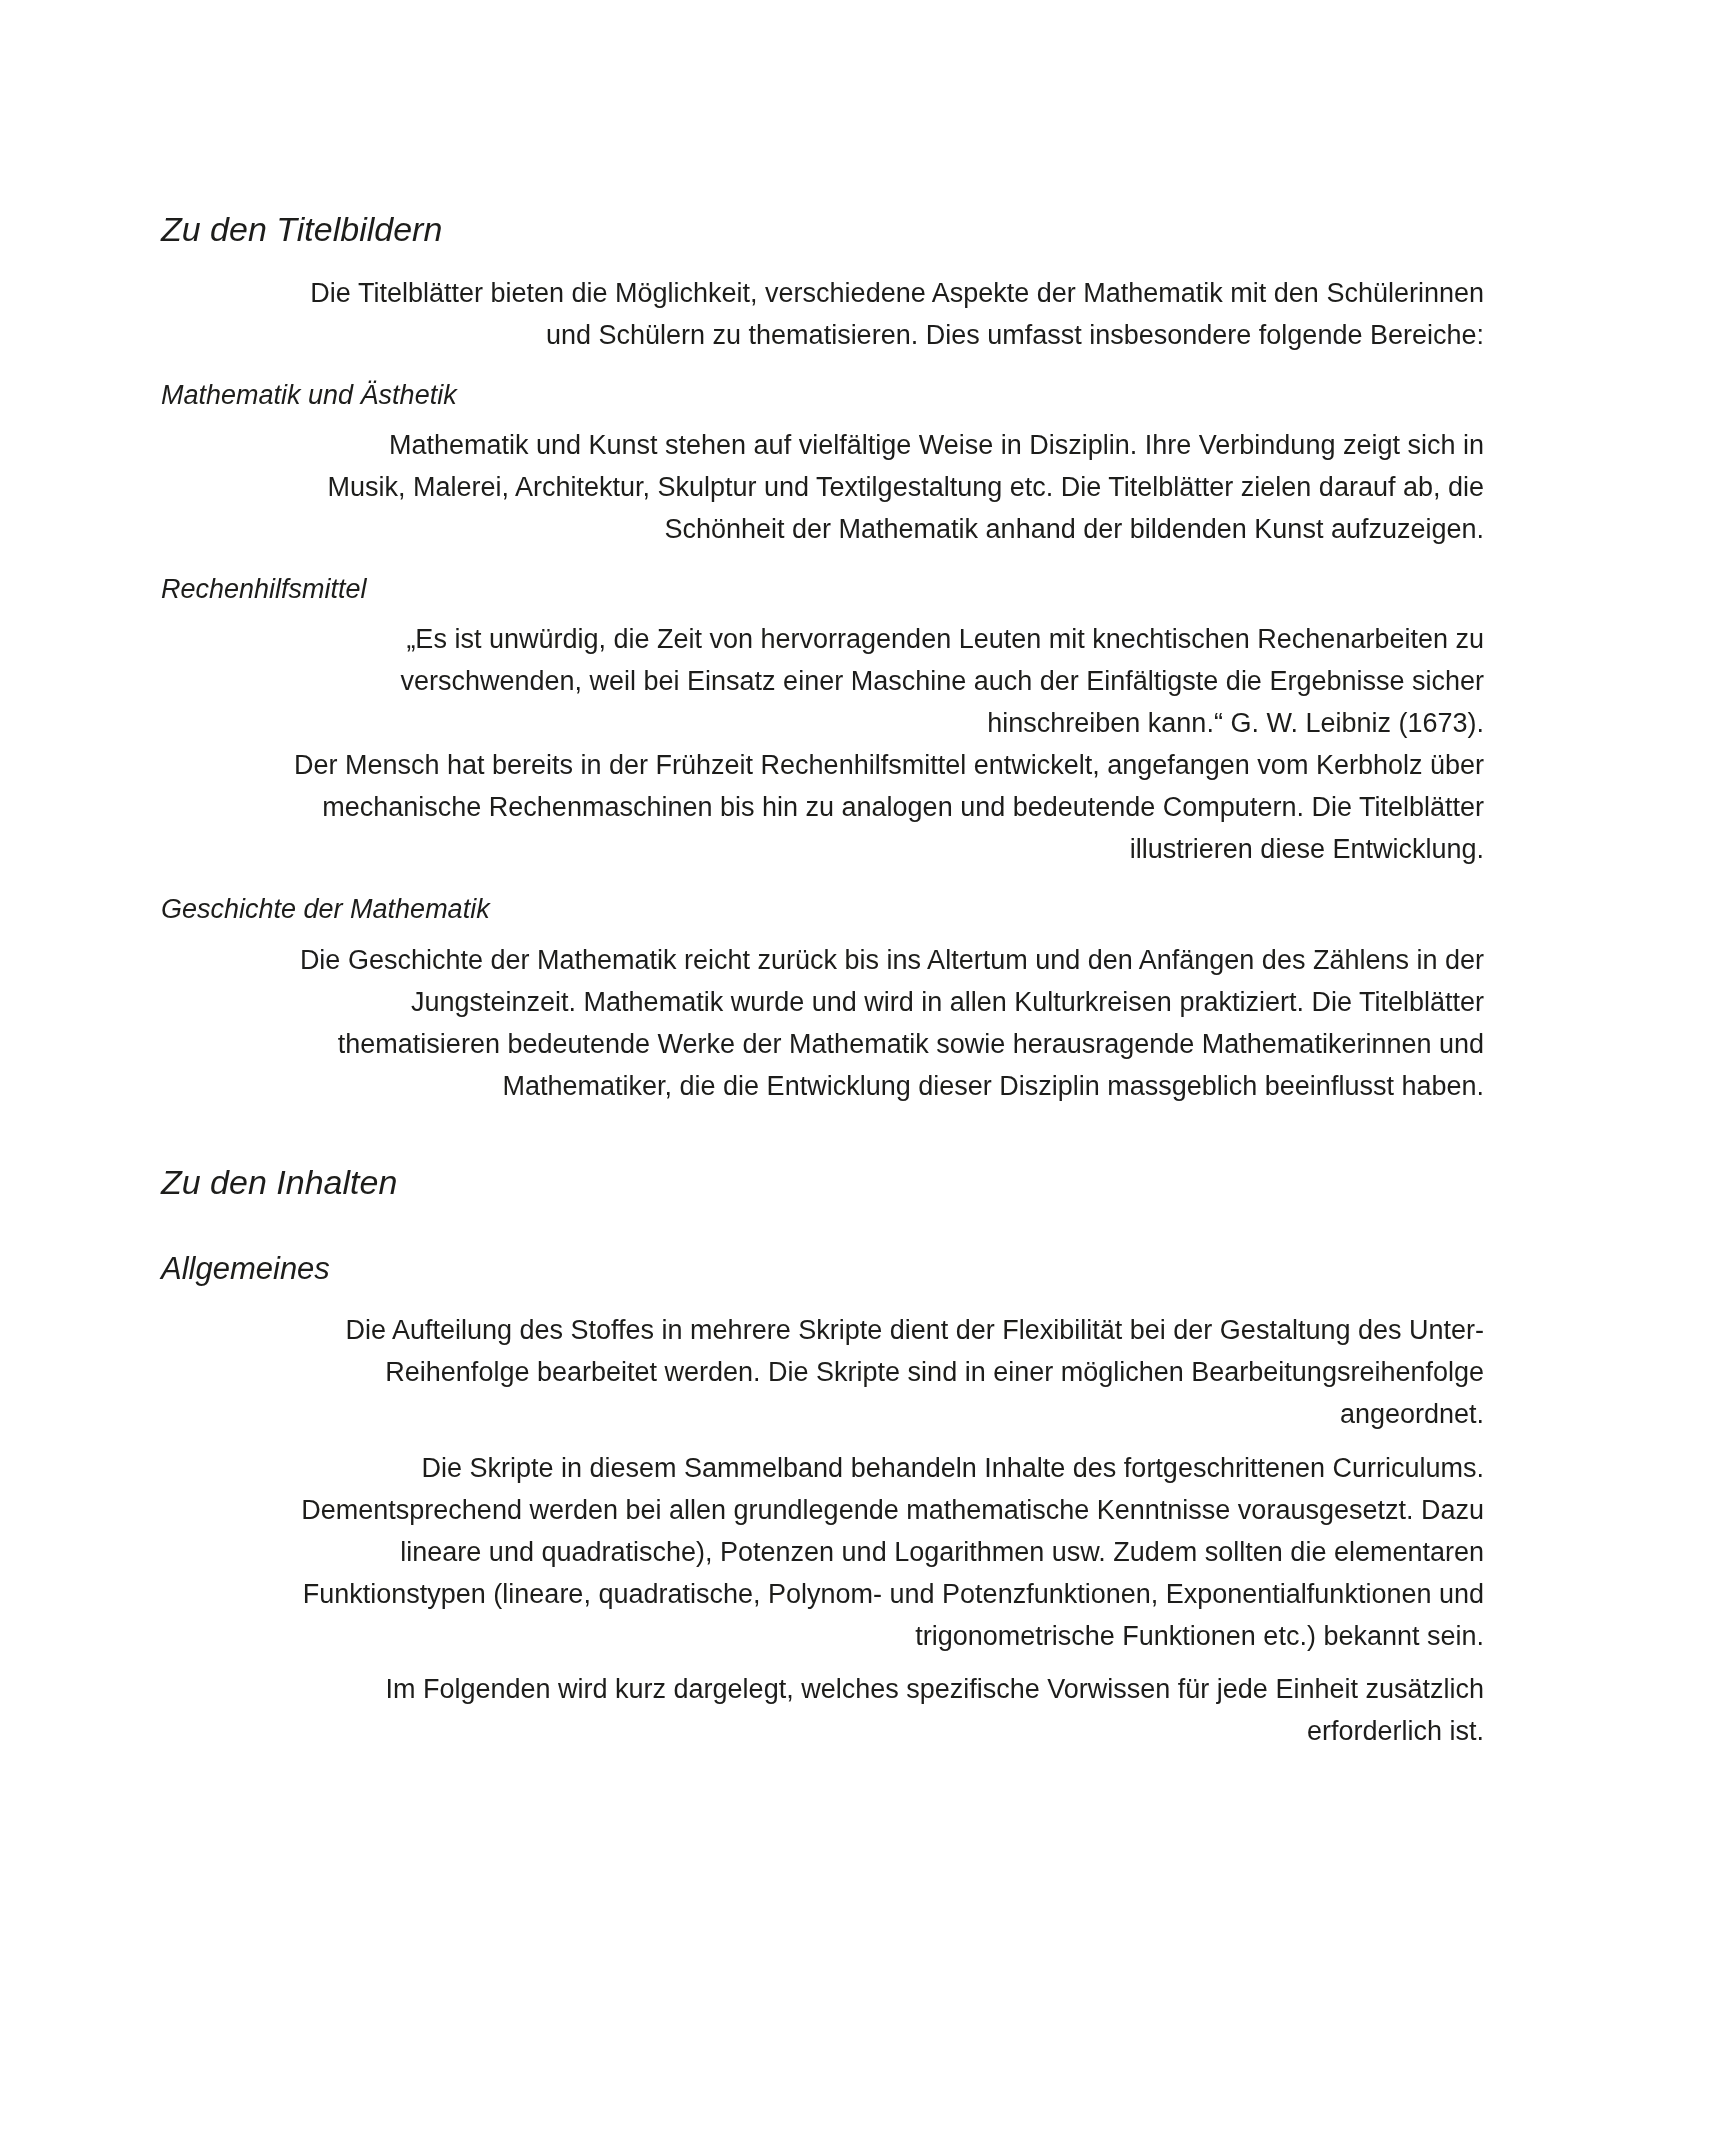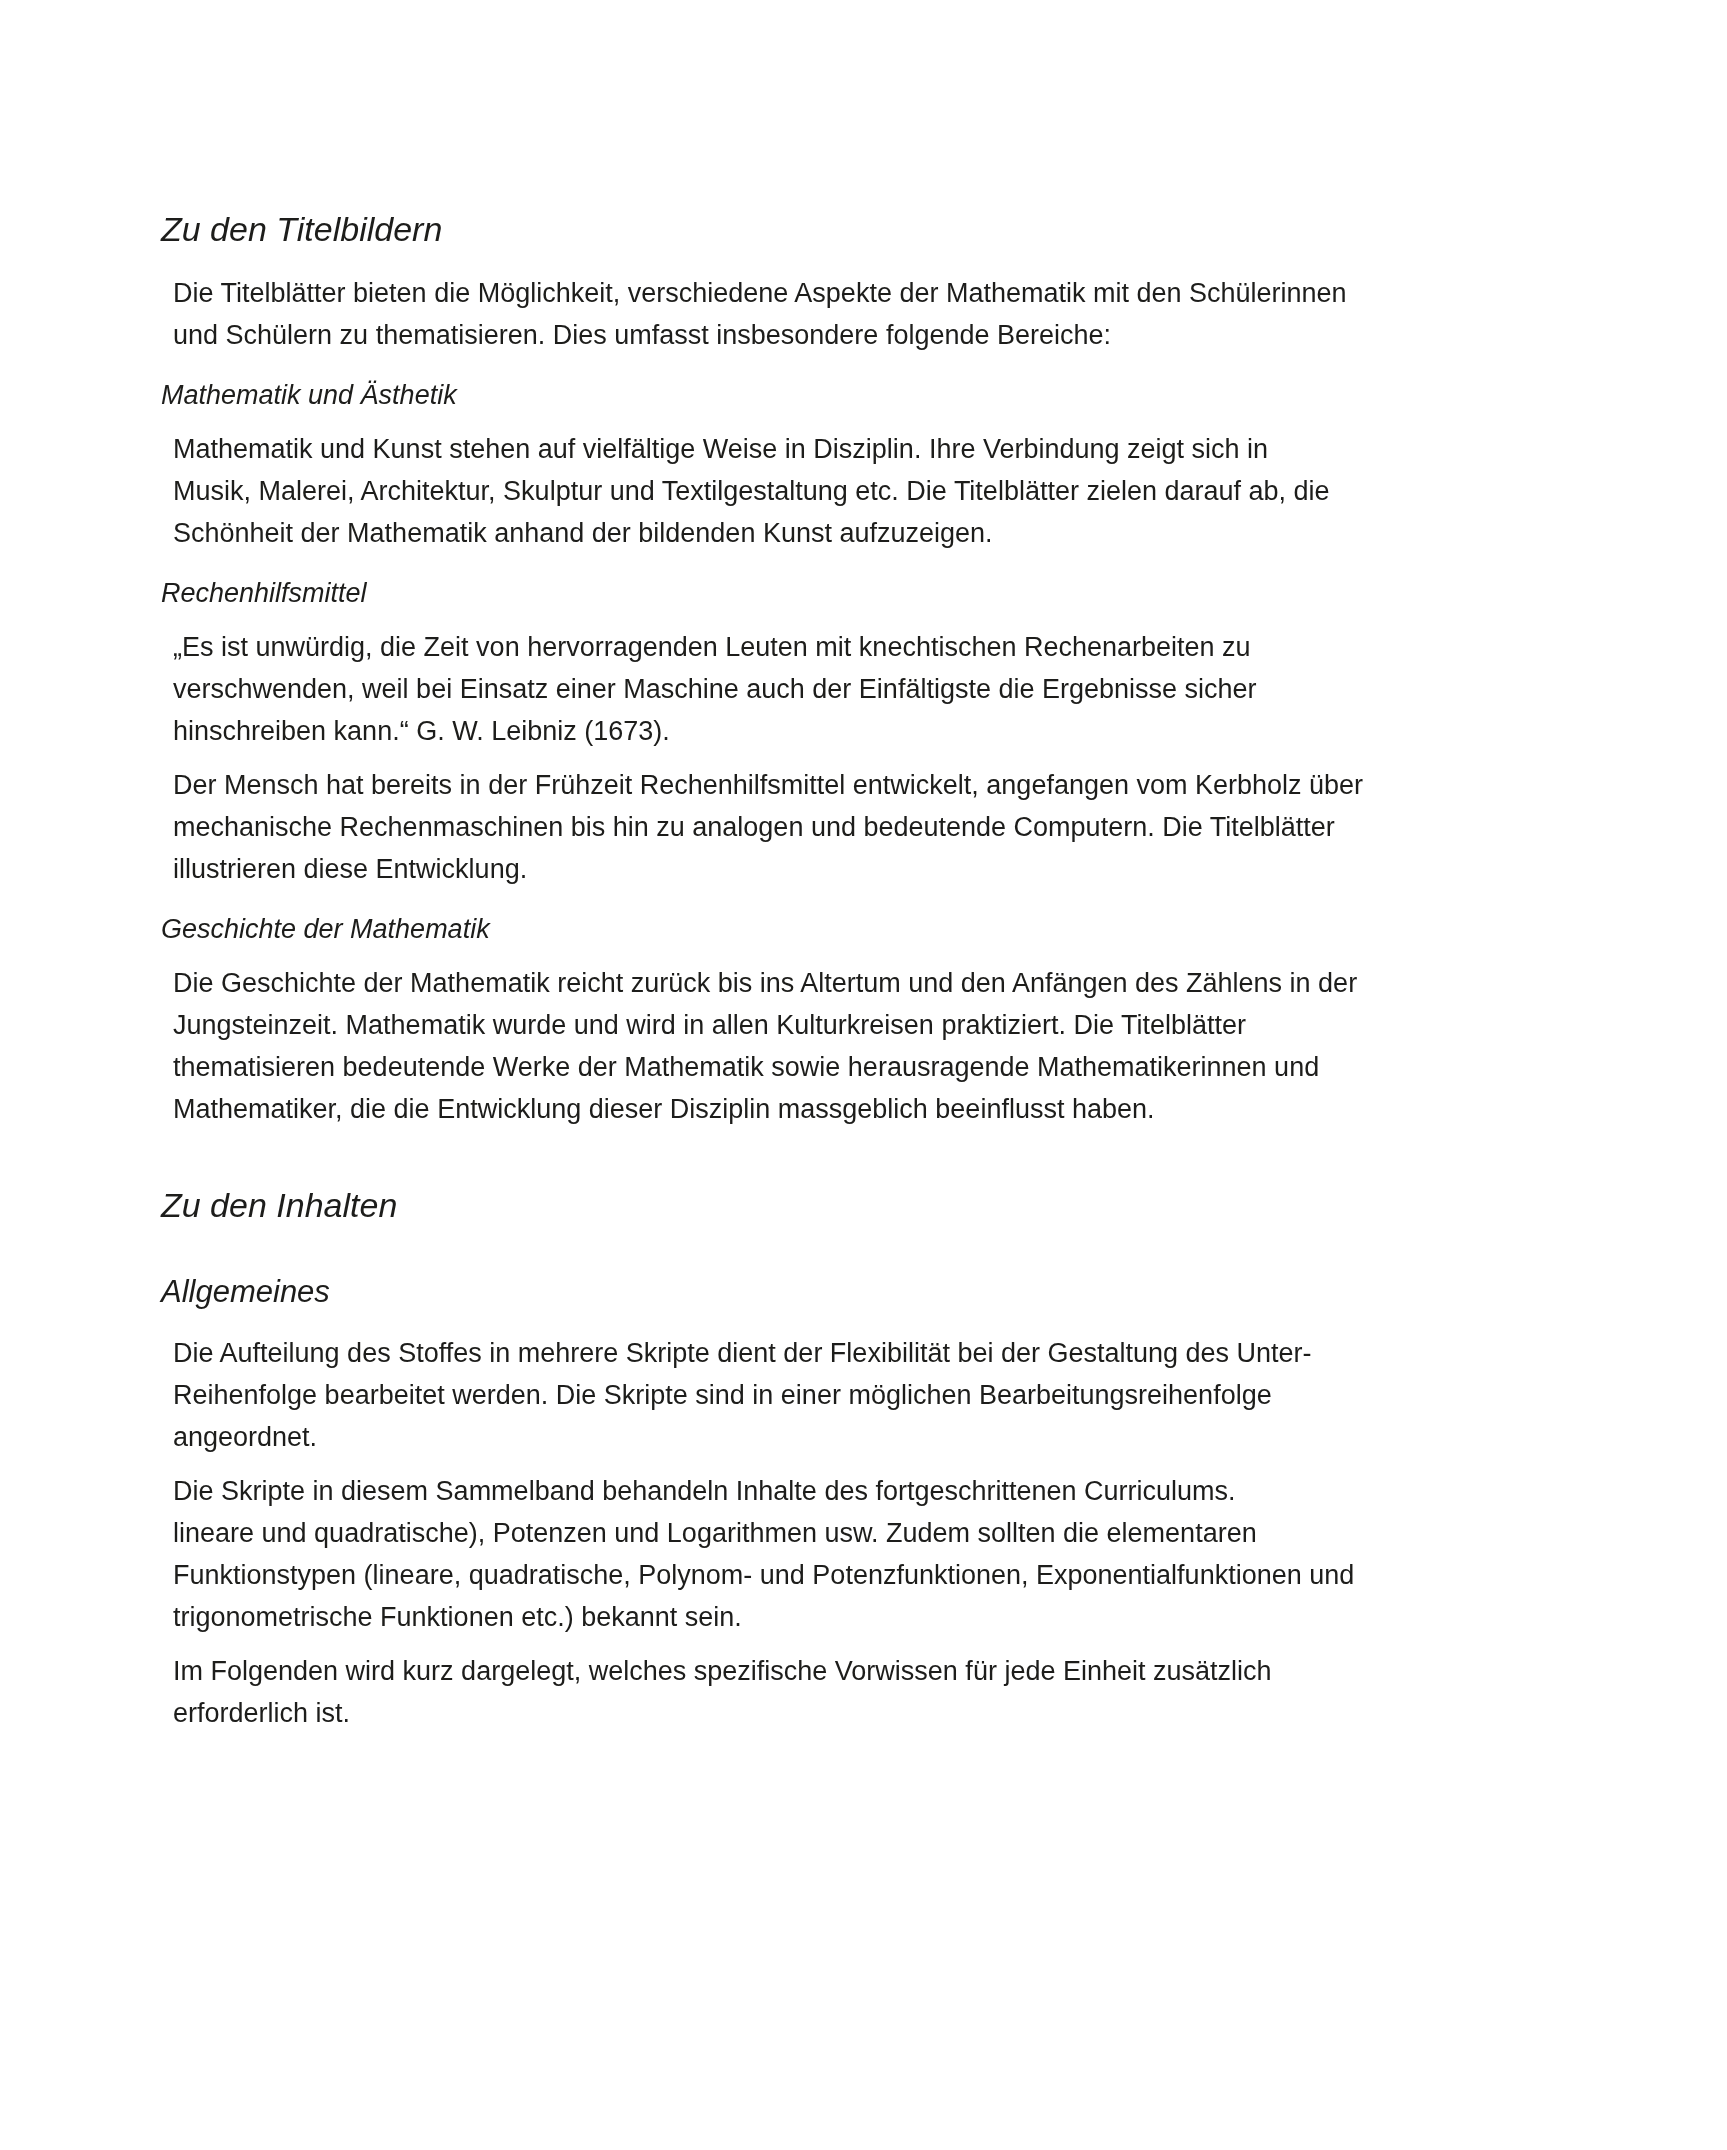--- a/index.html
+++ b/index.html
@@ -23,21 +23,21 @@
   h1, h2, h3 {
     font-weight: 400;
     font-style: italic;
     margin: 0;
   }
   h1 { font-size: 34px; line-height: 46px; }
   h1.first { margin: 0 0 20px 0; }
   h1.second { margin: 52px 0 0 0; }
   h2 { font-size: 31px; line-height: 43px; margin: 42px 0 19.4px 0; }
   h3 { font-size: 27px; line-height: 42px; margin: 18px 0 8.2px 0; }
-  .para { margin: 12px; }
+  .para { margin: 0; text-align: right; }
   .para.gap { margin-top: 11.6px; }
   .para.tight { margin-top: 0; }
   .line { white-space: pre; }
 </style>
 </head>
 <body>
 
 <div class="page">
   <div class="content">
 
@@ -80,20 +80,21 @@
     <h2>Allgemeines</h2>
 
     <div class="para">
         <div class="line">Die Aufteilung des Stoffes in mehrere Skripte dient der Flexibilität bei der Gestaltung des Unter-</div>
         <div class="line">Reihenfolge bearbeitet werden. Die Skripte sind in einer möglichen Bearbeitungsreihenfolge</div>
         <div class="line">angeordnet.</div>
       </div>
 
     <div class="para gap">
         <div class="line">Die Skripte in diesem Sammelband behandeln Inhalte des fortgeschrittenen Curriculums.</div>
+        <div class="line">Dementsprechend werden bei allen grundlegende mathematische Kenntnisse vorausgesetzt. Dazu</div>
         <div class="line">lineare und quadratische), Potenzen und Logarithmen usw. Zudem sollten die elementaren</div>
         <div class="line">Funktionstypen (lineare, quadratische, Polynom- und Potenzfunktionen, Exponentialfunktionen und</div>
         <div class="line">trigonometrische Funktionen etc.) bekannt sein.</div>
       </div>
 
     <div class="para gap">
         <div class="line">Im Folgenden wird kurz dargelegt, welches spezifische Vorwissen für jede Einheit zusätzlich</div>
         <div class="line">erforderlich ist.</div>
       </div>
 

